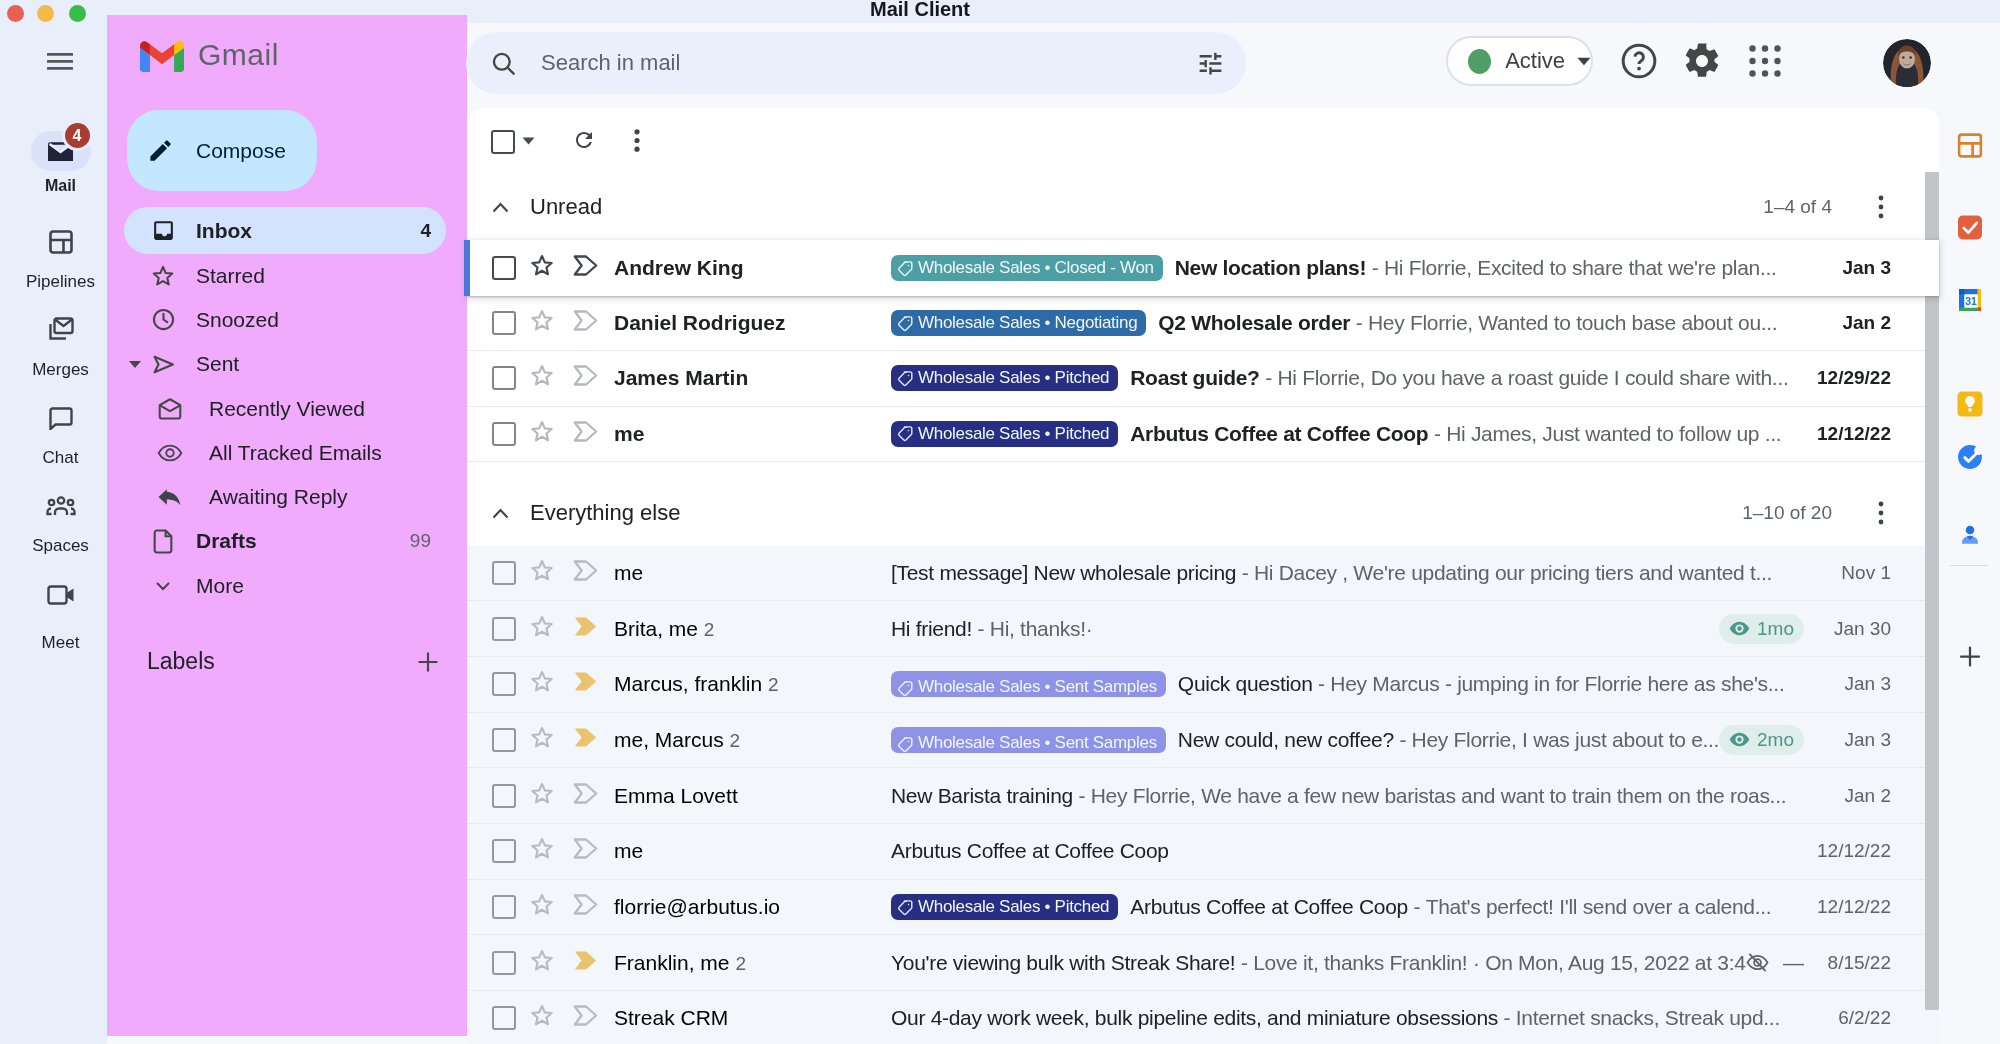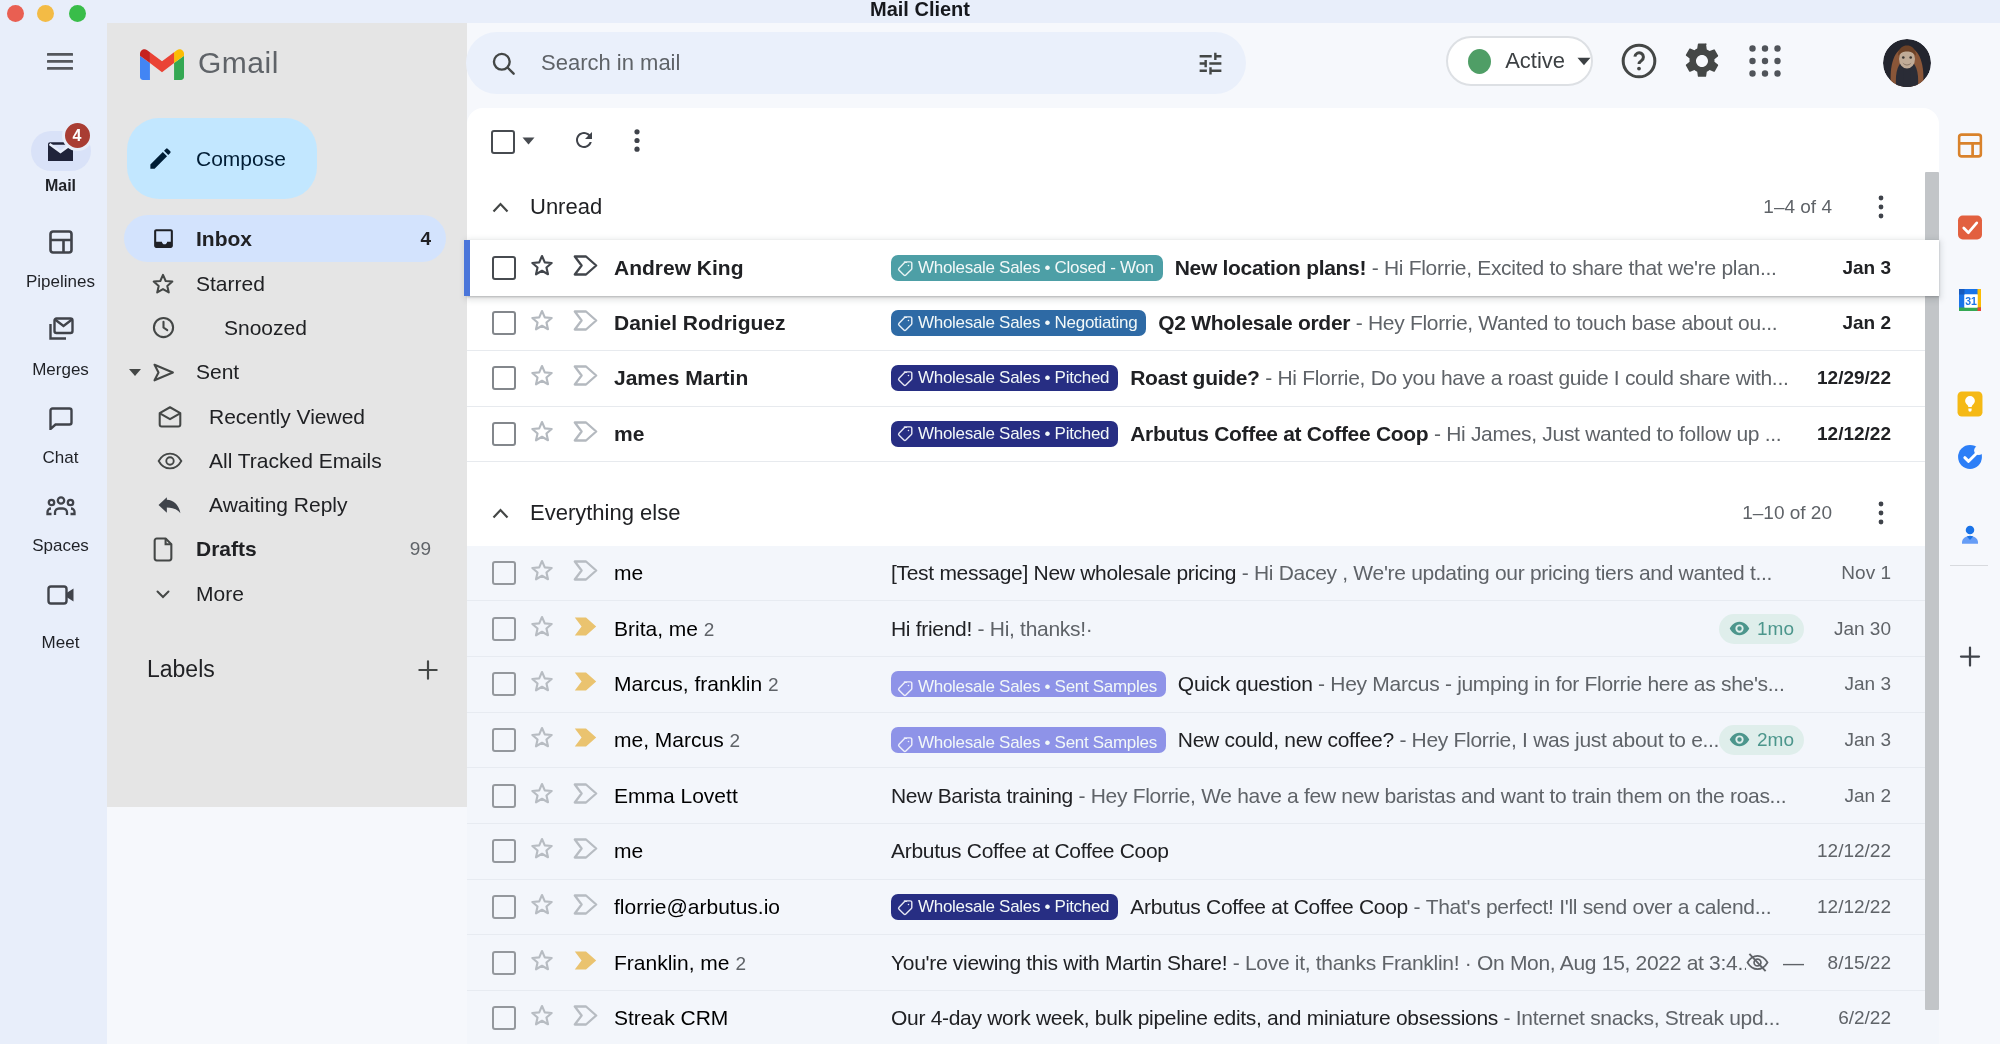--- a/index.html
+++ b/index.html
@@ -16,21 +16,21 @@
 
 
 .rail { position:absolute; left:0; top:23px; width:107px; height:1021px; background:#e8eefa; }
 .railitem { position:absolute; left:7px; width:107px; text-align:center; }
 .raillabel { font-size:17px; color:#1f2126; margin-top:14px; line-height:20px; }
 .railpill { width:60px; height:40px; border-radius:20px; margin:0 auto; display:flex; align-items:center; justify-content:center; }
 .mailpill { background:#d9e2f8; position:relative; }
 .mailbadge { position:absolute; top:-11px; left:31px; width:31px; height:31px; background:#a93d33; border:3px solid #e8eefa; border-radius:50%; color:#fff; font-size:16px; font-weight:bold; line-height:25px; text-align:center; }
 
 
-.nav { position:absolute; left:107px; top:23px; width:360px; height:784px; background:#e5e5e5; }
+.nav { position:absolute; left:107px; top:15px; width:360px; height:1021px; background:#f0abfc; }
 .logorow { position:absolute; left:33px; top:23px; display:flex; align-items:center; }
 .gmailtext { font-size:30px; color:#5f6368; margin-left:14px; letter-spacing:0.5px; }
 .compose { position:absolute; left:20px; top:95px; width:190px; height:81px; background:#c2e7ff; border-radius:32px; display:flex; align-items:center; }
 .composetext { font-size:21px; font-weight:500; color:#001d35; margin-left:22px; }
 .navitem { position:absolute; left:17px; width:322px; height:44.6px; display:flex; align-items:center; border-radius:24px; font-size:21px; color:#202124; }
 .navitem .nicon { width:26px; margin-left:26px; display:flex; justify-content:center; }
 .navitem .ntext { margin-left:20px; flex:1; }
 .navitem .ncount { margin-right:15px; font-size:19px; }
 .navitem.sel { background:#d3e3fd; }
 .navitem.sub .nicon { margin-left:33px; }
@@ -192,21 +192,21 @@
 
   <div class="navitem" style="top:238.4px;">
     <div class="nicon">
         <svg width="26" height="26" viewBox="0 0 24 24" fill="none" stroke="#444746" stroke-width="1.9">
           <path d="M12 3.6 l2.47 5.63 6.13.55 -4.64 4.03 1.37 5.99 L12 16.63 6.67 19.8 l1.37-5.99 -4.64-4.03 6.13-.55 z" stroke-linejoin="round"></path>
         </svg>
       </div>
     <div class="ntext">Starred</div>
   </div>
 
-  <div class="navitem" style="top:282.7px;gap:28px;">
+  <div class="navitem" style="top:282.7px;">
     <div class="nicon">
         <svg width="25" height="25" viewBox="0 0 24 24" fill="none" stroke="#444746" stroke-width="2">
           <circle cx="12" cy="12" r="9.2"></circle>
           <path d="M12 6.5 V12 l3.6 2.5" stroke-linecap="round"></path>
         </svg>
       </div>
     <div class="ntext">Snoozed</div>
   </div>
 
   <svg class="abs" style="left:22px; top:346px;" width="12" height="7" viewBox="0 0 12 7">
@@ -609,21 +609,21 @@
   <div class="row read" style="top:827.4px; height:55.7px;">
     <div class="cb"></div>
     <div class="star"><svg width="28" height="27" viewBox="0 0 24 24" fill="none" stroke="#b7bcc2" stroke-width="1.9">
           <path d="M12 3.6 l2.47 5.63 6.13.55 -4.64 4.03 1.37 5.99 L12 16.63 6.67 19.8 l1.37-5.99 -4.64-4.03 6.13-.55 z" stroke-linejoin="round"></path>
         </svg></div>
     <div class="streak"><svg width="25" height="21" viewBox="0 0 25 21">
           <path fill="#eac36f" d="M1.8 1.5 H13 L23.2 10.5 L13 19.5 H1.8 L8.6 10.5 Z"></path>
         </svg></div>
     <div class="sender">Franklin, me <span class="cnt">2</span></div>
     <div class="content">
-        <span class="subj">You're viewing this with Martin Share!</span>
+        <span class="subj">You're viewing bulk with Streak Share!</span>
         <span class="snip">&nbsp;-&nbsp;Love it, thanks Franklin! · On Mon, Aug 15, 2022 at 3:4...</span>
       </div>
     <div class="right">
         <span style="display:inline-flex;align-items:center;">
           <svg width="23" height="21" viewBox="0 0 24 22" fill="none" stroke="#5f6368" stroke-width="1.8">
             <path d="M12 4 C6 4 2.8 8.8 1.5 11 C2.8 13.2 6 18 12 18 C18 18 21.2 13.2 22.5 11 C21.2 8.8 18 4 12 4 Z"></path>
             <circle cx="12" cy="11" r="3.6"></circle>
             <path d="M3.5 2 L20.5 20" stroke-width="2"></path>
           </svg>
           <span style="color:#5f6368;margin-left:14px;font-size:21px;">—</span>

